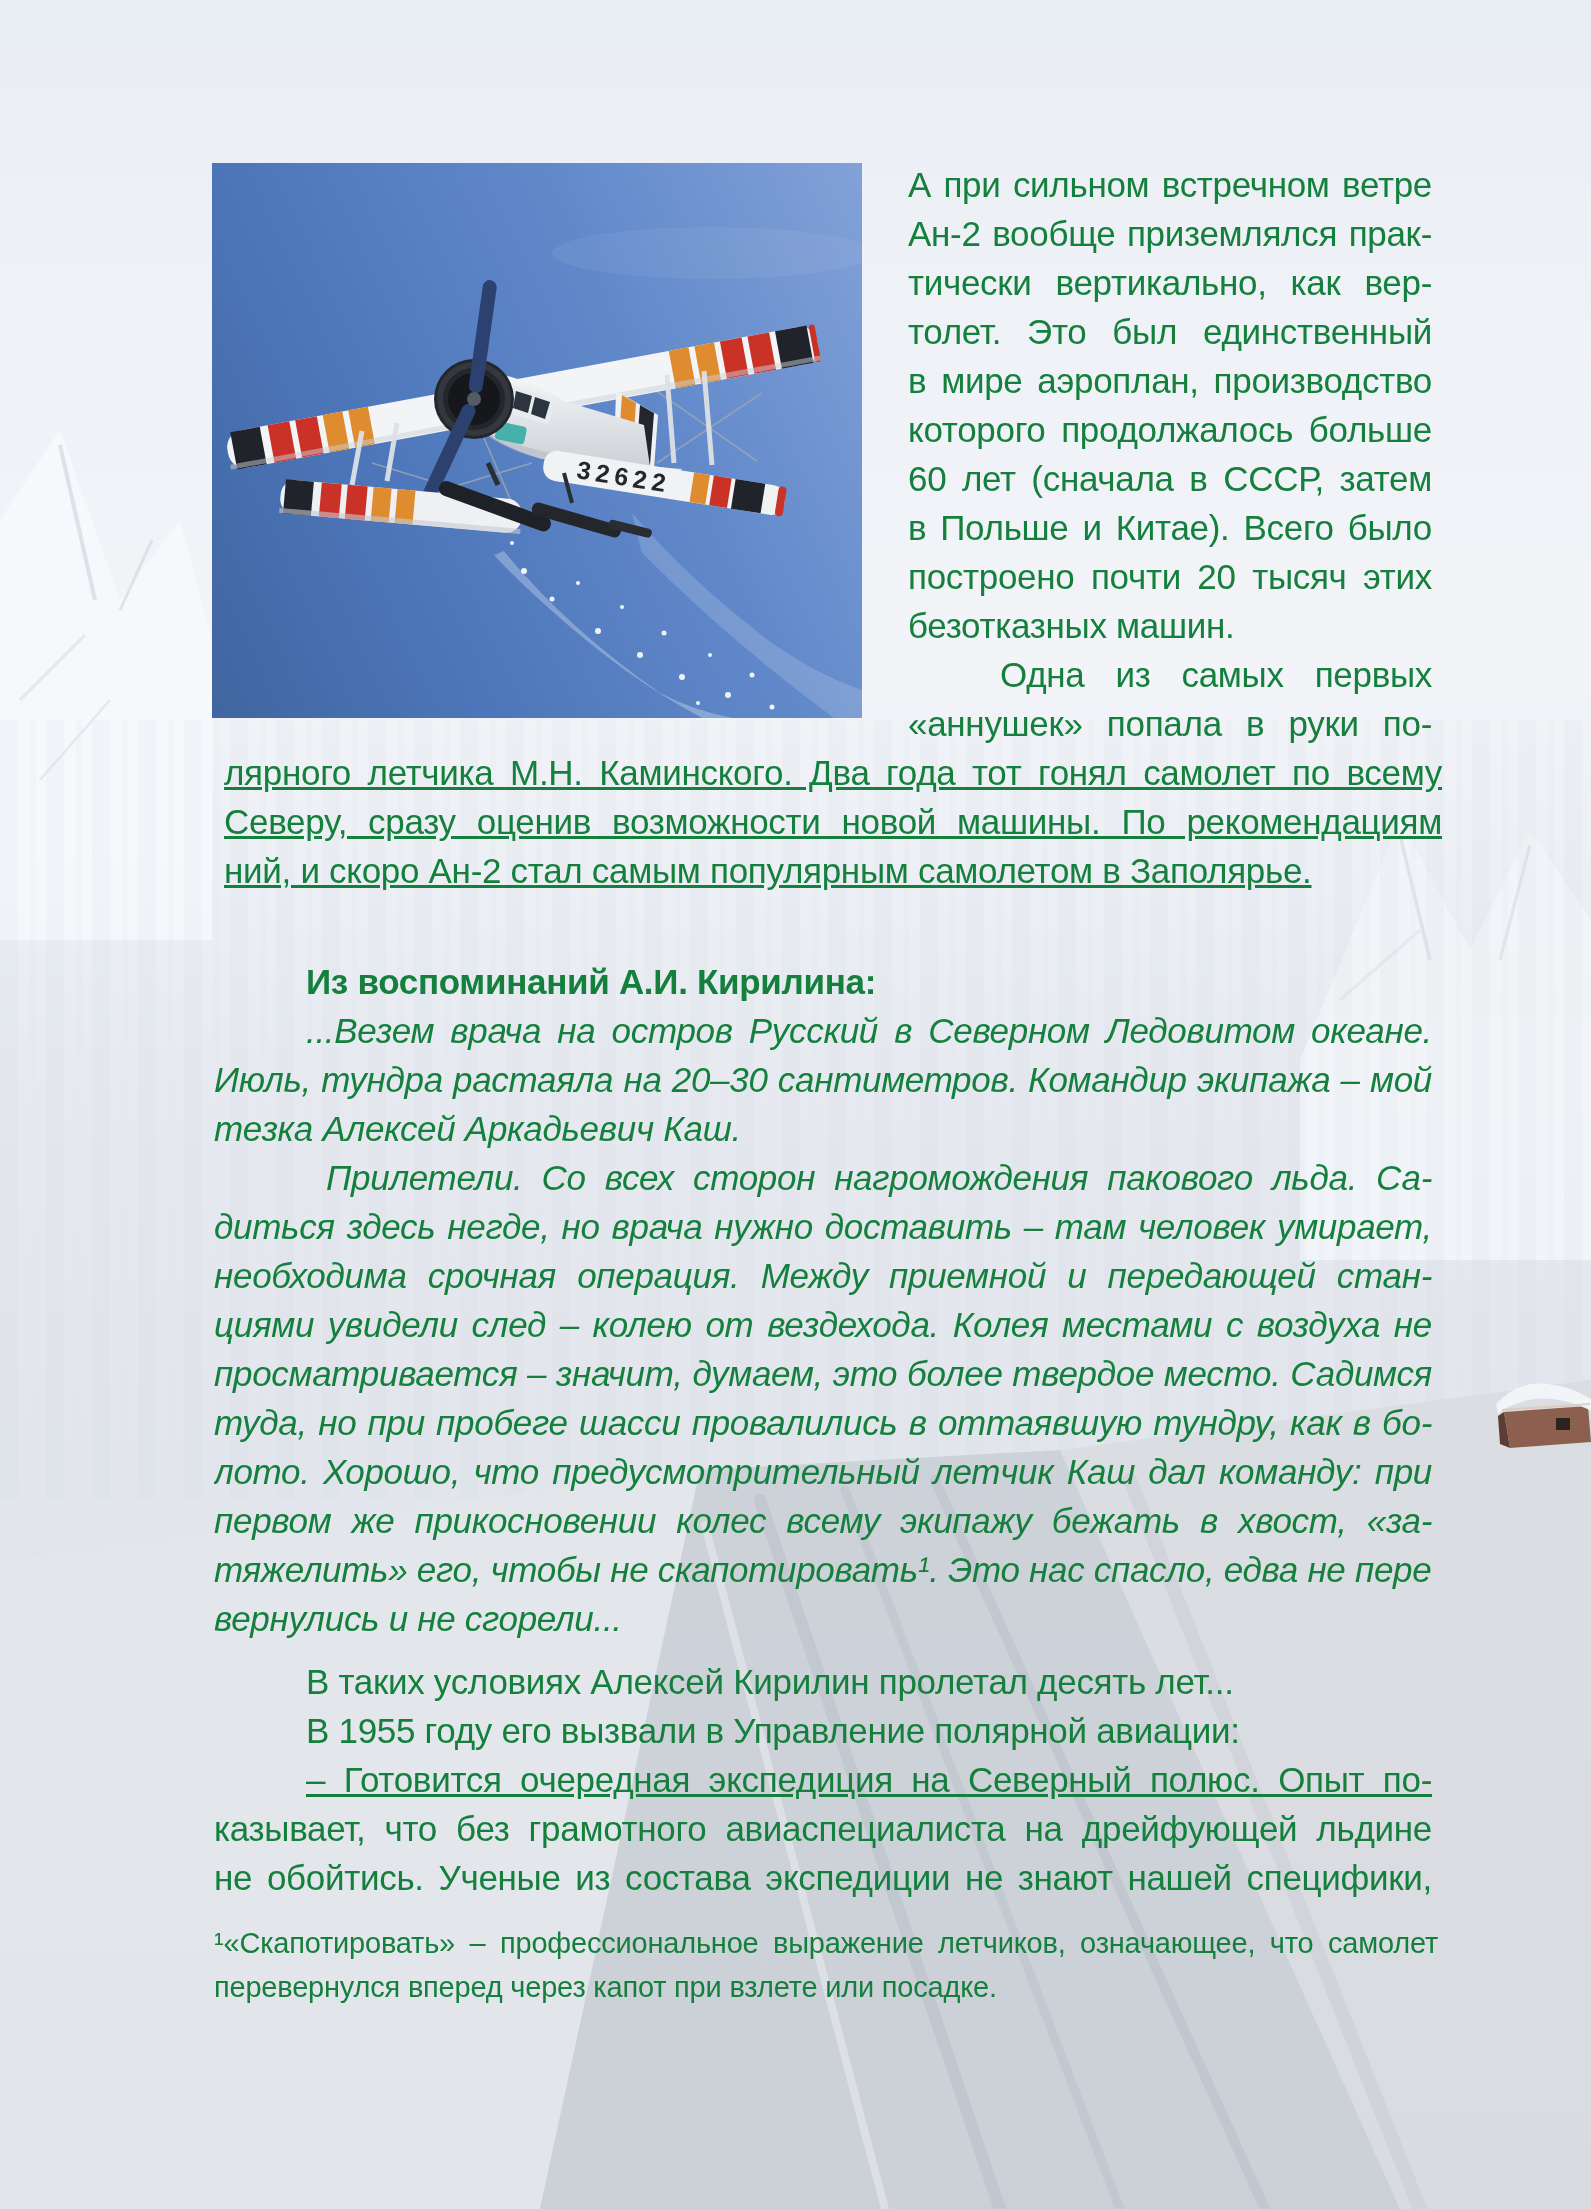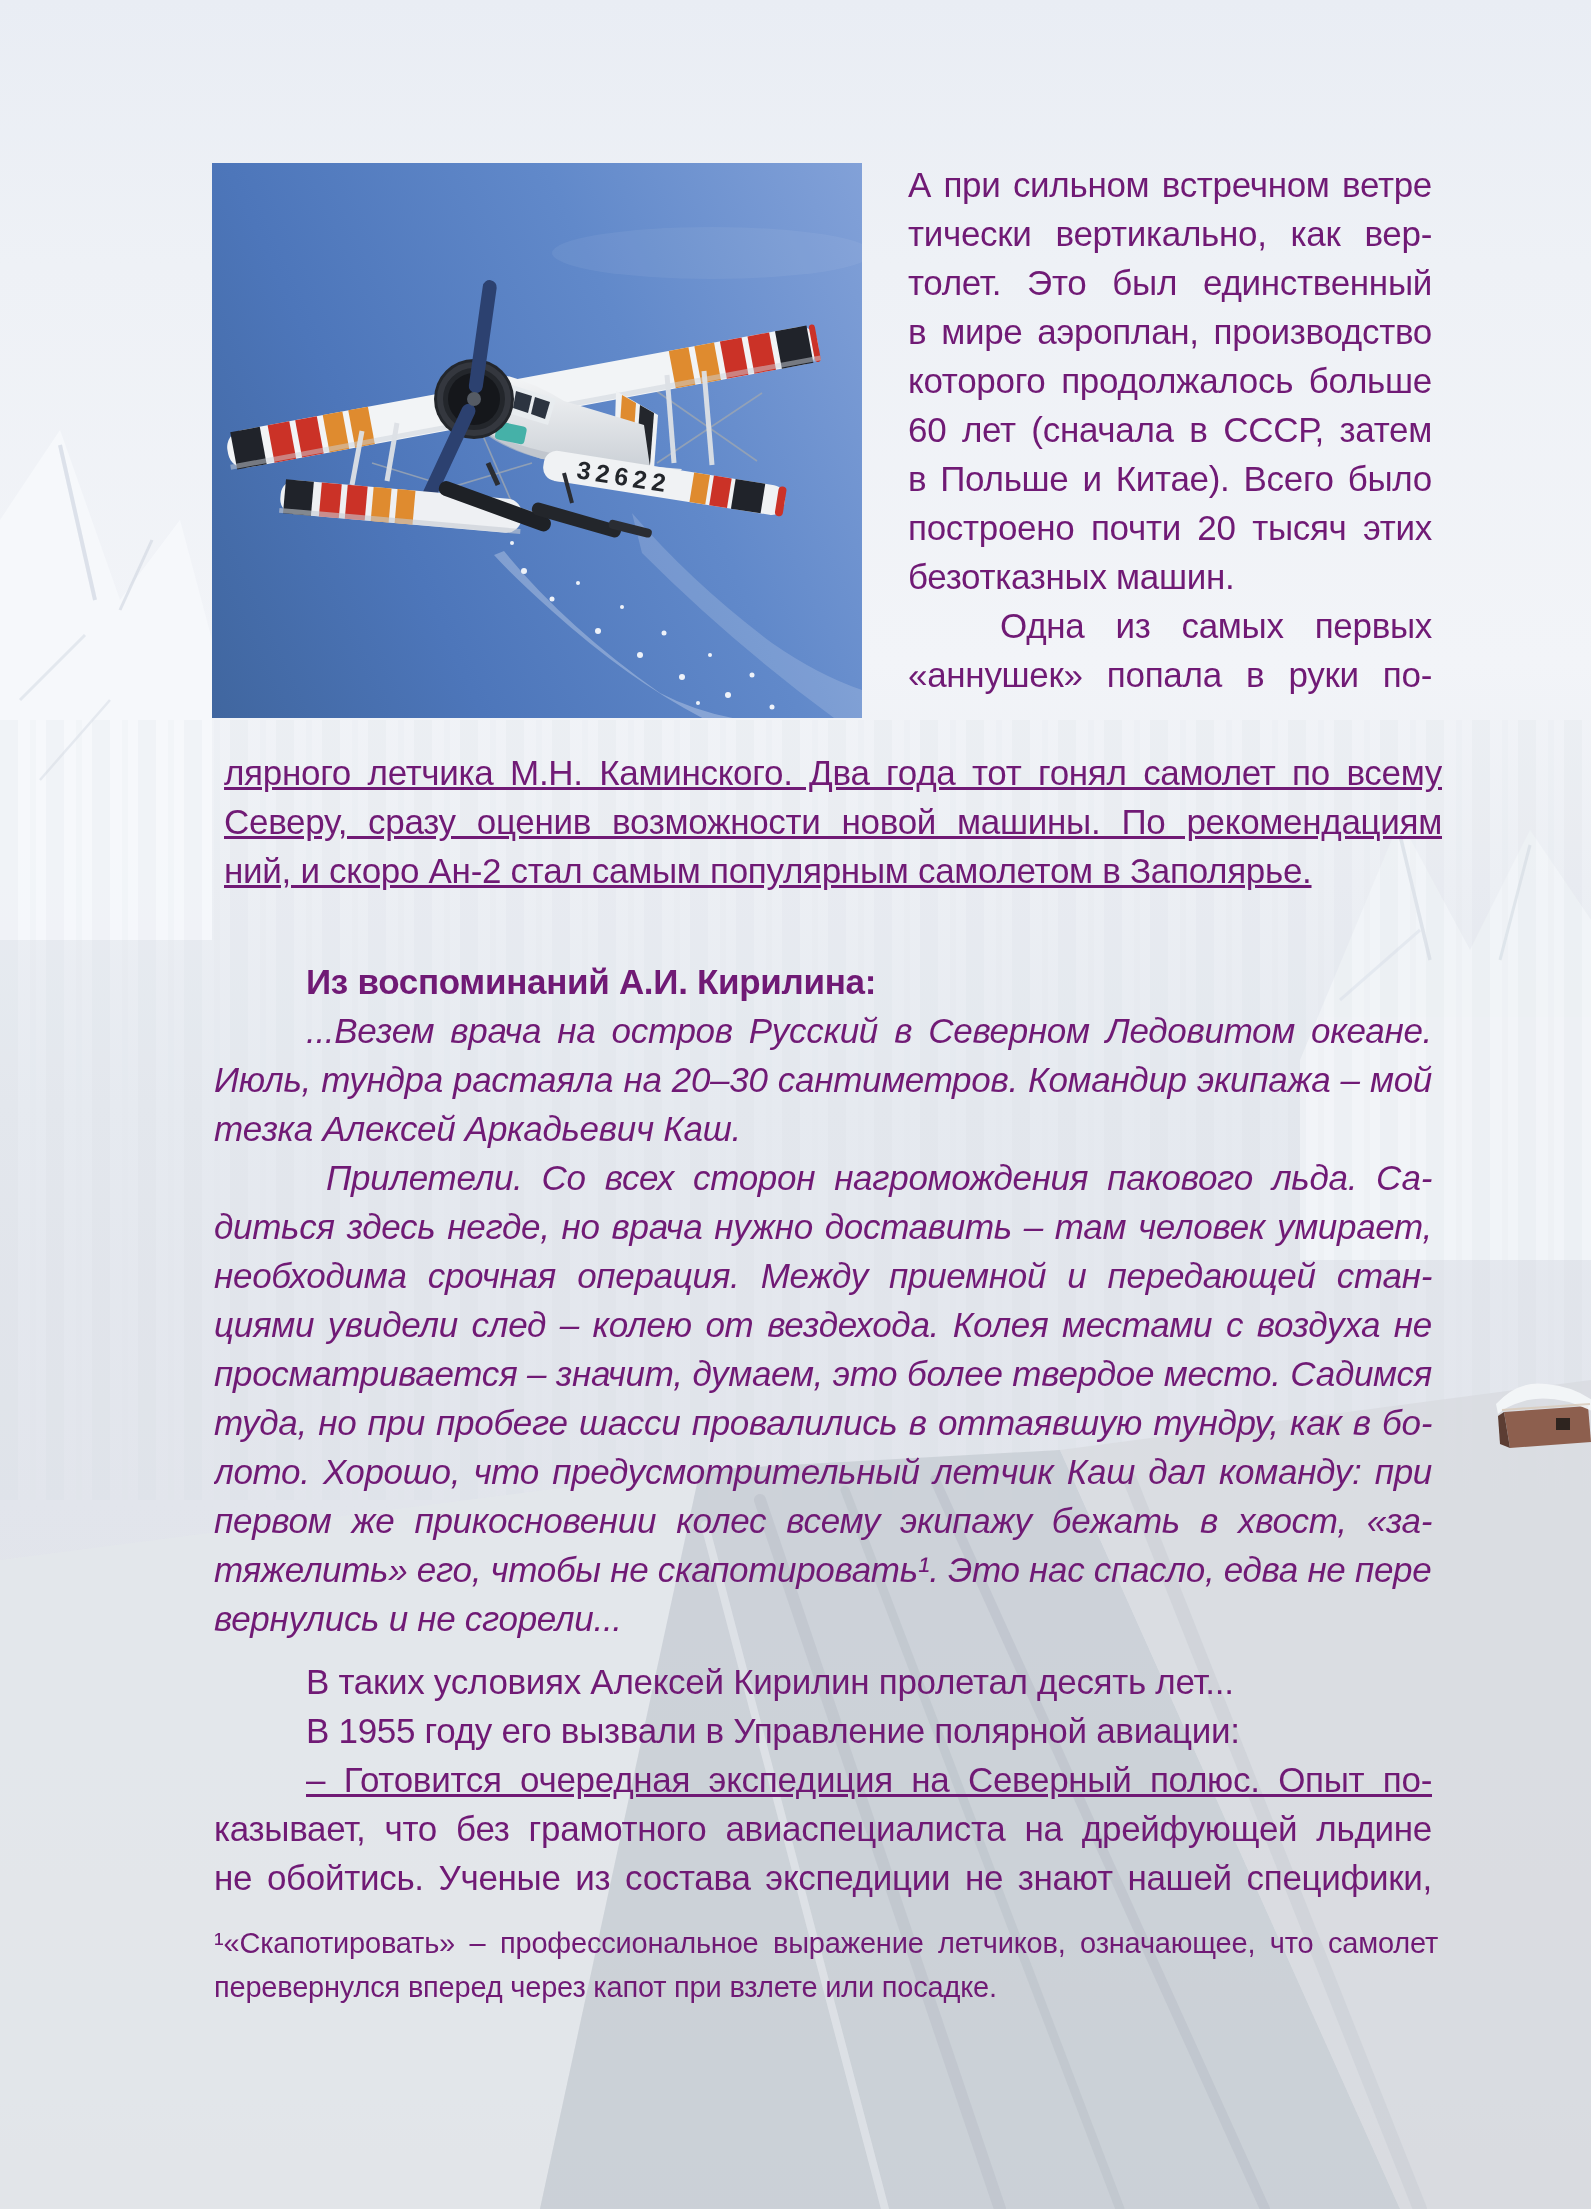--- a/index.html
+++ b/index.html
@@ -11,21 +11,21 @@
     font-family:"Liberation Sans",sans-serif;
   }
   .bg{position:absolute;left:0;top:0;width:1591px;height:2209px;}
   .photo{
     position:absolute;left:212px;top:163px;width:650px;height:555px;
     background:linear-gradient(245deg,#82a1d8 0%,#6189ca 35%,#4d76ba 70%,#40669f 100%);
   }
   .photo svg{display:block;width:650px;height:555px;}
   .txt{
     position:absolute;
-    color:#701a75;
+    color:#15803d;
     font-size:35px;
     letter-spacing:-0.3px;
   }
   .ln{height:49px;line-height:49px;text-align:justify;text-align-last:justify;overflow:hidden;white-space:nowrap;}
   .ln.last{text-align-last:left;}
   .italic .ln{font-style:italic;}
   .heading{font-weight:bold;height:49px;line-height:49px;text-indent:92px;}
   .footnote{font-size:29px;letter-spacing:-0.2px;}
   .footnote .ln{height:44px;line-height:44px;}
 </style>
@@ -209,20 +209,21 @@
           <circle cx="540" cy="512" r="2.5"></circle>
           <circle cx="300" cy="380" r="2"></circle>
         <circle cx="560" cy="544" r="2.5"></circle>
           <circle cx="486" cy="540" r="2"></circle>
       </g>
     </svg>
   </div>
 
   <div class="txt" style="left:908px;top:160px;width:524px;">
       <div class="ln">А при сильном встречном ветре</div>
+      <div class="ln">Ан-2 вообще приземлялся прак-</div>
       <div class="ln">тически вертикально, как вер-</div>
       <div class="ln">толет. Это был единственный</div>
       <div class="ln">в мире аэроплан, производство</div>
       <div class="ln">которого продолжалось больше</div>
       <div class="ln">60 лет (сначала в СССР, затем</div>
       <div class="ln">в Польше и Китае). Всего было</div>
       <div class="ln">построено почти 20 тысяч этих</div>
       <div class="ln last">безотказных машин.</div>
       <div class="ln" style="text-indent: 92px;">Одна из самых первых</div>
       <div class="ln">«аннушек» попала в руки по-</div>

